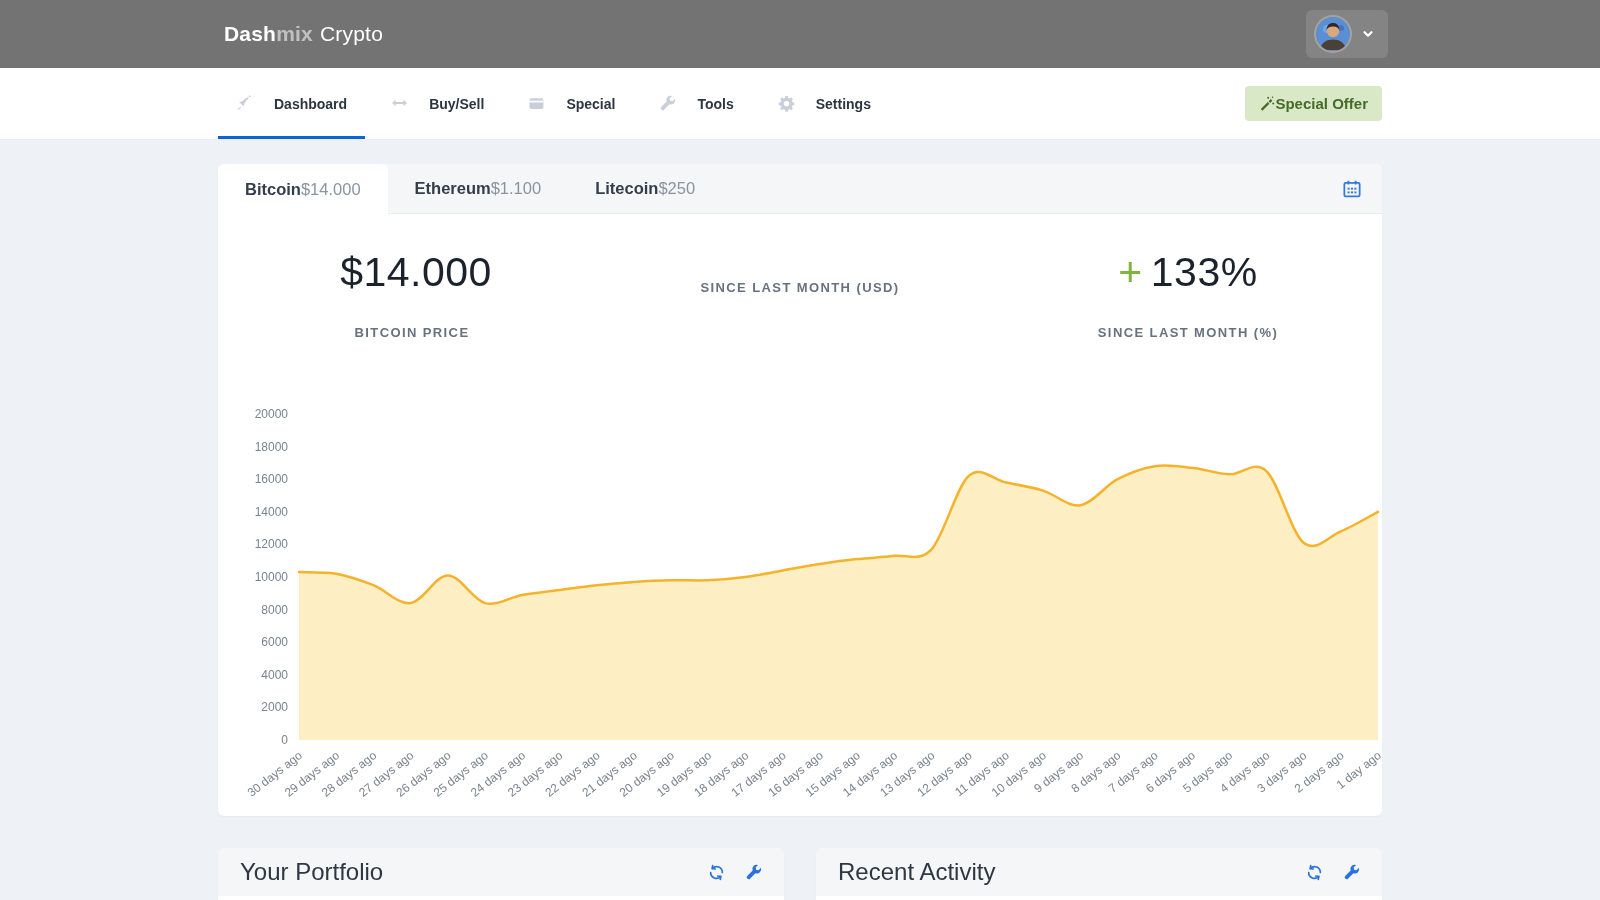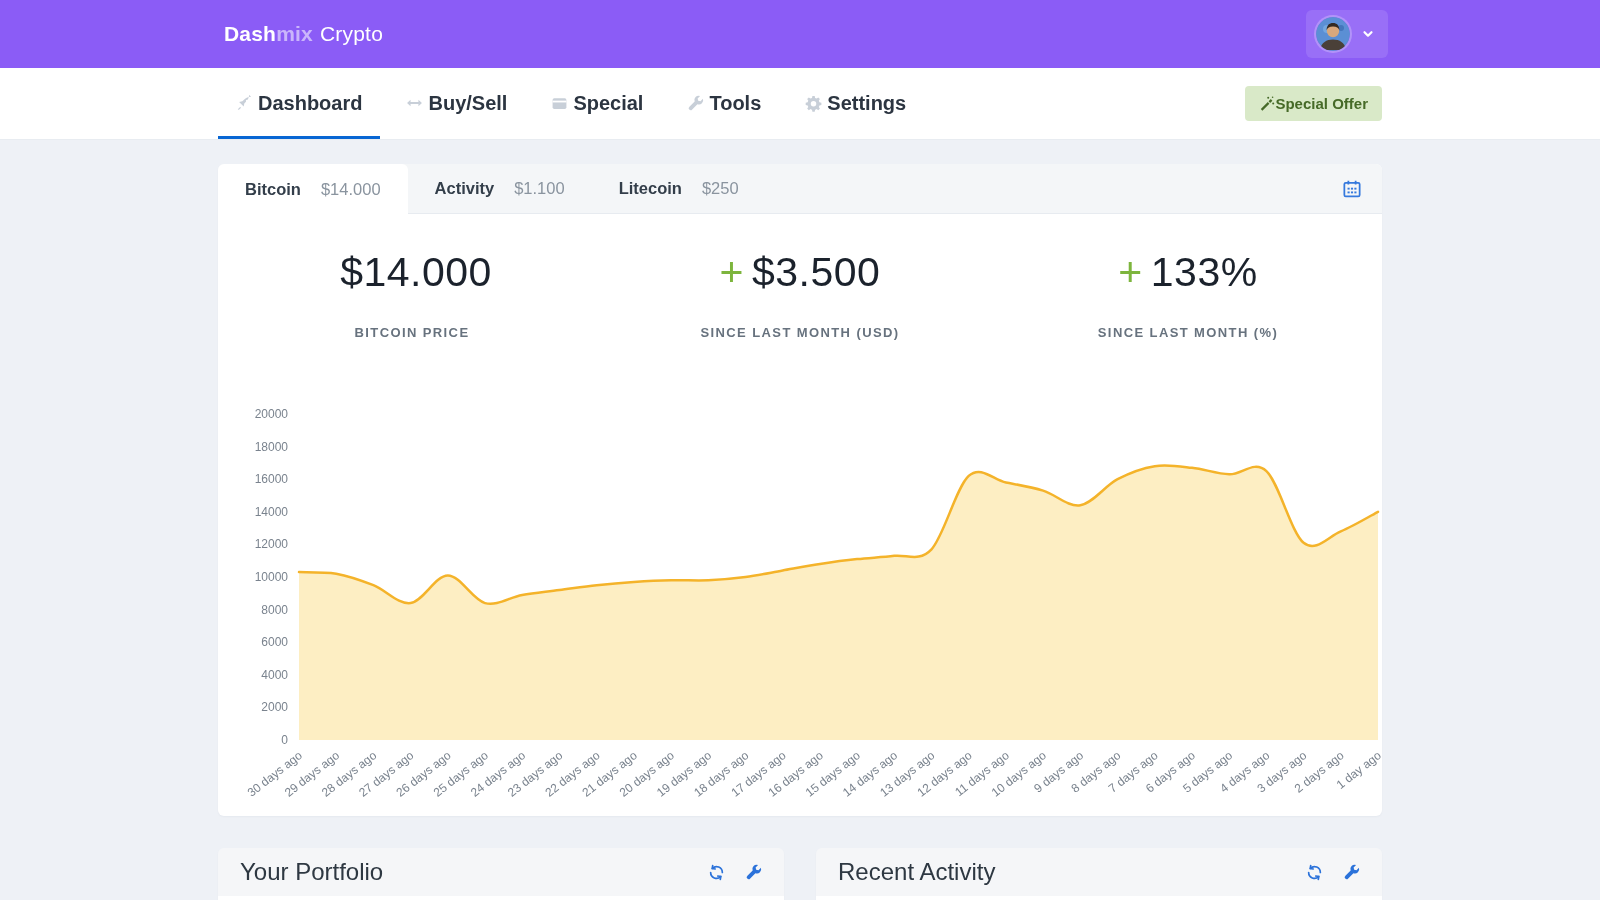--- a/index.html
+++ b/index.html
@@ -6,58 +6,58 @@
   html, body { width: 1600px; height: 900px; }
   body {
     font-family: "Liberation Sans", "DejaVu Sans", sans-serif;
     background: #eef1f6;
     overflow: hidden;
     position: relative;
   }
   .container { width: 1164px; margin: 0 auto; }
 
   
-  .topbar { background: #8b5cf6; height: 68px; padding-left: 12px; }
+  .topbar { background: #737373; height: 68px; padding-left: 12px; }
   .topbar .container { height: 100%; display: flex; align-items: center; justify-content: space-between; }
   .brand { font-size: 21px; color: #fff; letter-spacing: .2px; }
   .brand .b-bold  { font-weight: 700; }
   .brand .b-light { font-weight: 700; color: rgba(255,255,255,.55); }
   .brand .b-rest  { font-weight: 400; margin-left: 7px; }
   .user-btn {
     display: flex; align-items: center; gap: 10px;
     background: rgba(255,255,255,.12); border: none; cursor: pointer;
     border-radius: 6px; padding: 7px 12px 7px 10px; height: 48px;
   }
   .avatar-wrap { width: 34px; height: 34px; border-radius: 50%; overflow: hidden; box-shadow: 0 0 0 2px rgba(255,255,255,.25); }
 
   
   .mainnav { background: #fff; border-bottom: 1px solid #e8ecf1; height: 72px; }
   .mainnav .container { height: 100%; display: flex; align-items: center; }
   .nav-items { display: flex; height: 100%; }
   .nav-item {
-    display: flex; align-items: center; gap: 5px; height: 100%;
+    display: flex; align-items: center; gap: 21px; height: 100%;
     padding: 0 18px; margin-right: 8px; cursor: pointer;
-    font-size: 20px; font-weight: 600; color: #2c3541;
+    font-size: 14px; font-weight: 600; color: #2c3541;
     border-bottom: 3px solid transparent; border-top: 3px solid transparent;
   }
   .nav-item .ico { color: #c8cfd8; display: flex; }
   .nav-item.active { border-bottom-color: #0866d3; }
   .nav-spacer { flex: 1; }
   .offer-btn {
     display: flex; align-items: center; 
     background: #d9e9c8; color: #466a28; border: none; cursor: pointer;
     font-size: 15px; font-weight: 600; font-family: inherit;
     border-radius: 4px; padding: 9px 14px;
   }
 
   
   .card { background: #fff; border-radius: 6px; margin-top: 24px; box-shadow: 0 1px 2px rgba(25,42,70,.04); overflow: hidden; }
   .tabs-row { background: #f4f6f8; border-bottom: 1px solid #e7ebf0; display: flex; align-items: stretch; height: 50px; }
   .coin-tab {
-    display: flex; align-items: center; gap: 20px; padding: 14px 27px;
+    display: flex; align-items: center; gap: 0; padding: 14px 27px;
     font-size: 16.5px; cursor: pointer; position: relative;
   }
   .coin-tab .coin-name  { font-weight: 700; color: #333e4a; }
   .coin-tab .coin-price { font-weight: 400; color: #8a949f; }
   .coin-tab.active { background: #fff; border-radius: 6px 6px 0 0; margin-bottom: -1px; }
   .tabs-spacer { flex: 1; }
   .calendar-btn { background: none; border: none; cursor: pointer; color: #3579dd; display: flex; align-items: center; padding: 0 20px; }
 
   
   .stats { display: flex; padding: 36px 0 40px 0; }
@@ -174,21 +174,21 @@
 <main class="container">
 
   <section class="card">
 
     <div class="tabs-row">
       <div class="coin-tab active">
         <span class="coin-name">Bitcoin</span>
         <span class="coin-price">$14.000</span>
       </div>
       <div class="coin-tab">
-        <span class="coin-name">Activity</span>
+        <span class="coin-name">Ethereum</span>
         <span class="coin-price">$1.100</span>
       </div>
       <div class="coin-tab">
         <span class="coin-name">Litecoin</span>
         <span class="coin-price">$250</span>
       </div>
       <div class="tabs-spacer"></div>
       <button class="calendar-btn">
         <svg width="20" height="20" viewBox="0 0 17 17" fill="none" stroke="currentColor" stroke-width="1.5">
           <rect x="2" y="3.2" width="13" height="11.6" rx="1.2"></rect>
@@ -204,21 +204,20 @@
         </svg>
       </button>
     </div>
 
     <div class="stats">
       <div class="stat">
         <div class="stat-value"><span class="stat-sign"></span><span>$14.000</span></div>
         <div class="stat-label">BITCOIN PRICE</div>
       </div>
       <div class="stat">
-        <div class="stat-value"><span class="stat-sign">+</span><span>$3.500</span></div>
         <div class="stat-label">SINCE LAST MONTH (USD)</div>
       </div>
       <div class="stat">
         <div class="stat-value"><span class="stat-sign">+</span><span>133%</span></div>
         <div class="stat-label">SINCE LAST MONTH (%)</div>
       </div>
     </div>
 
     <div class="chart-wrap">
       <svg id="chart-svg" width="1164" height="436" viewBox="0 0 1164 436">

